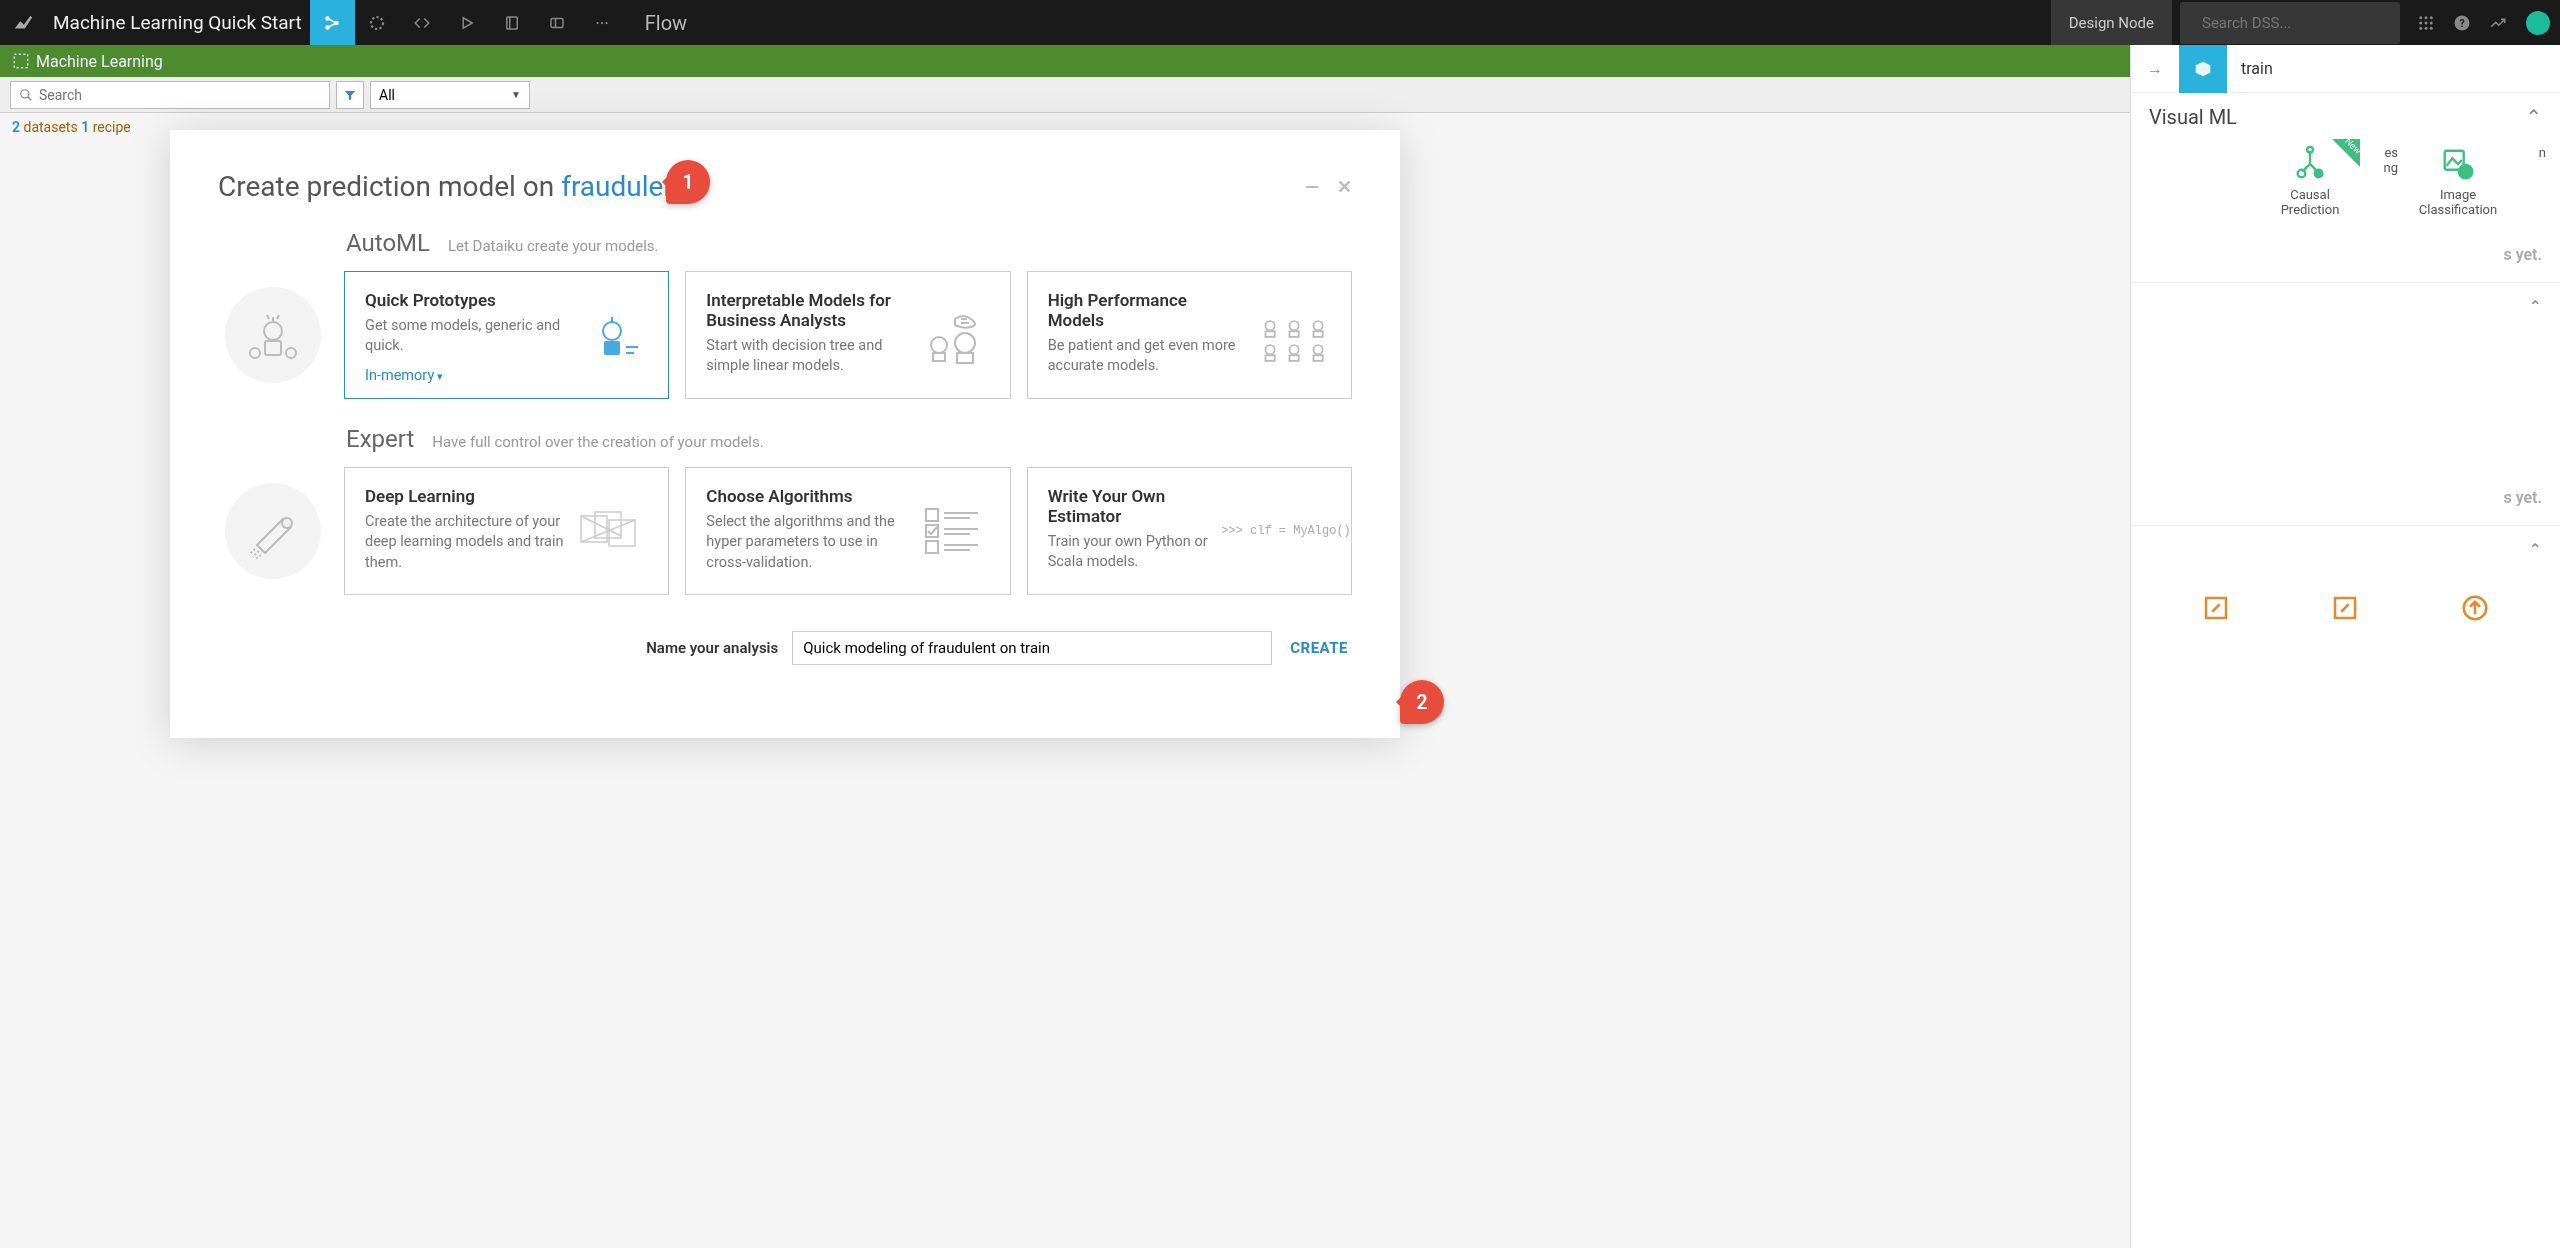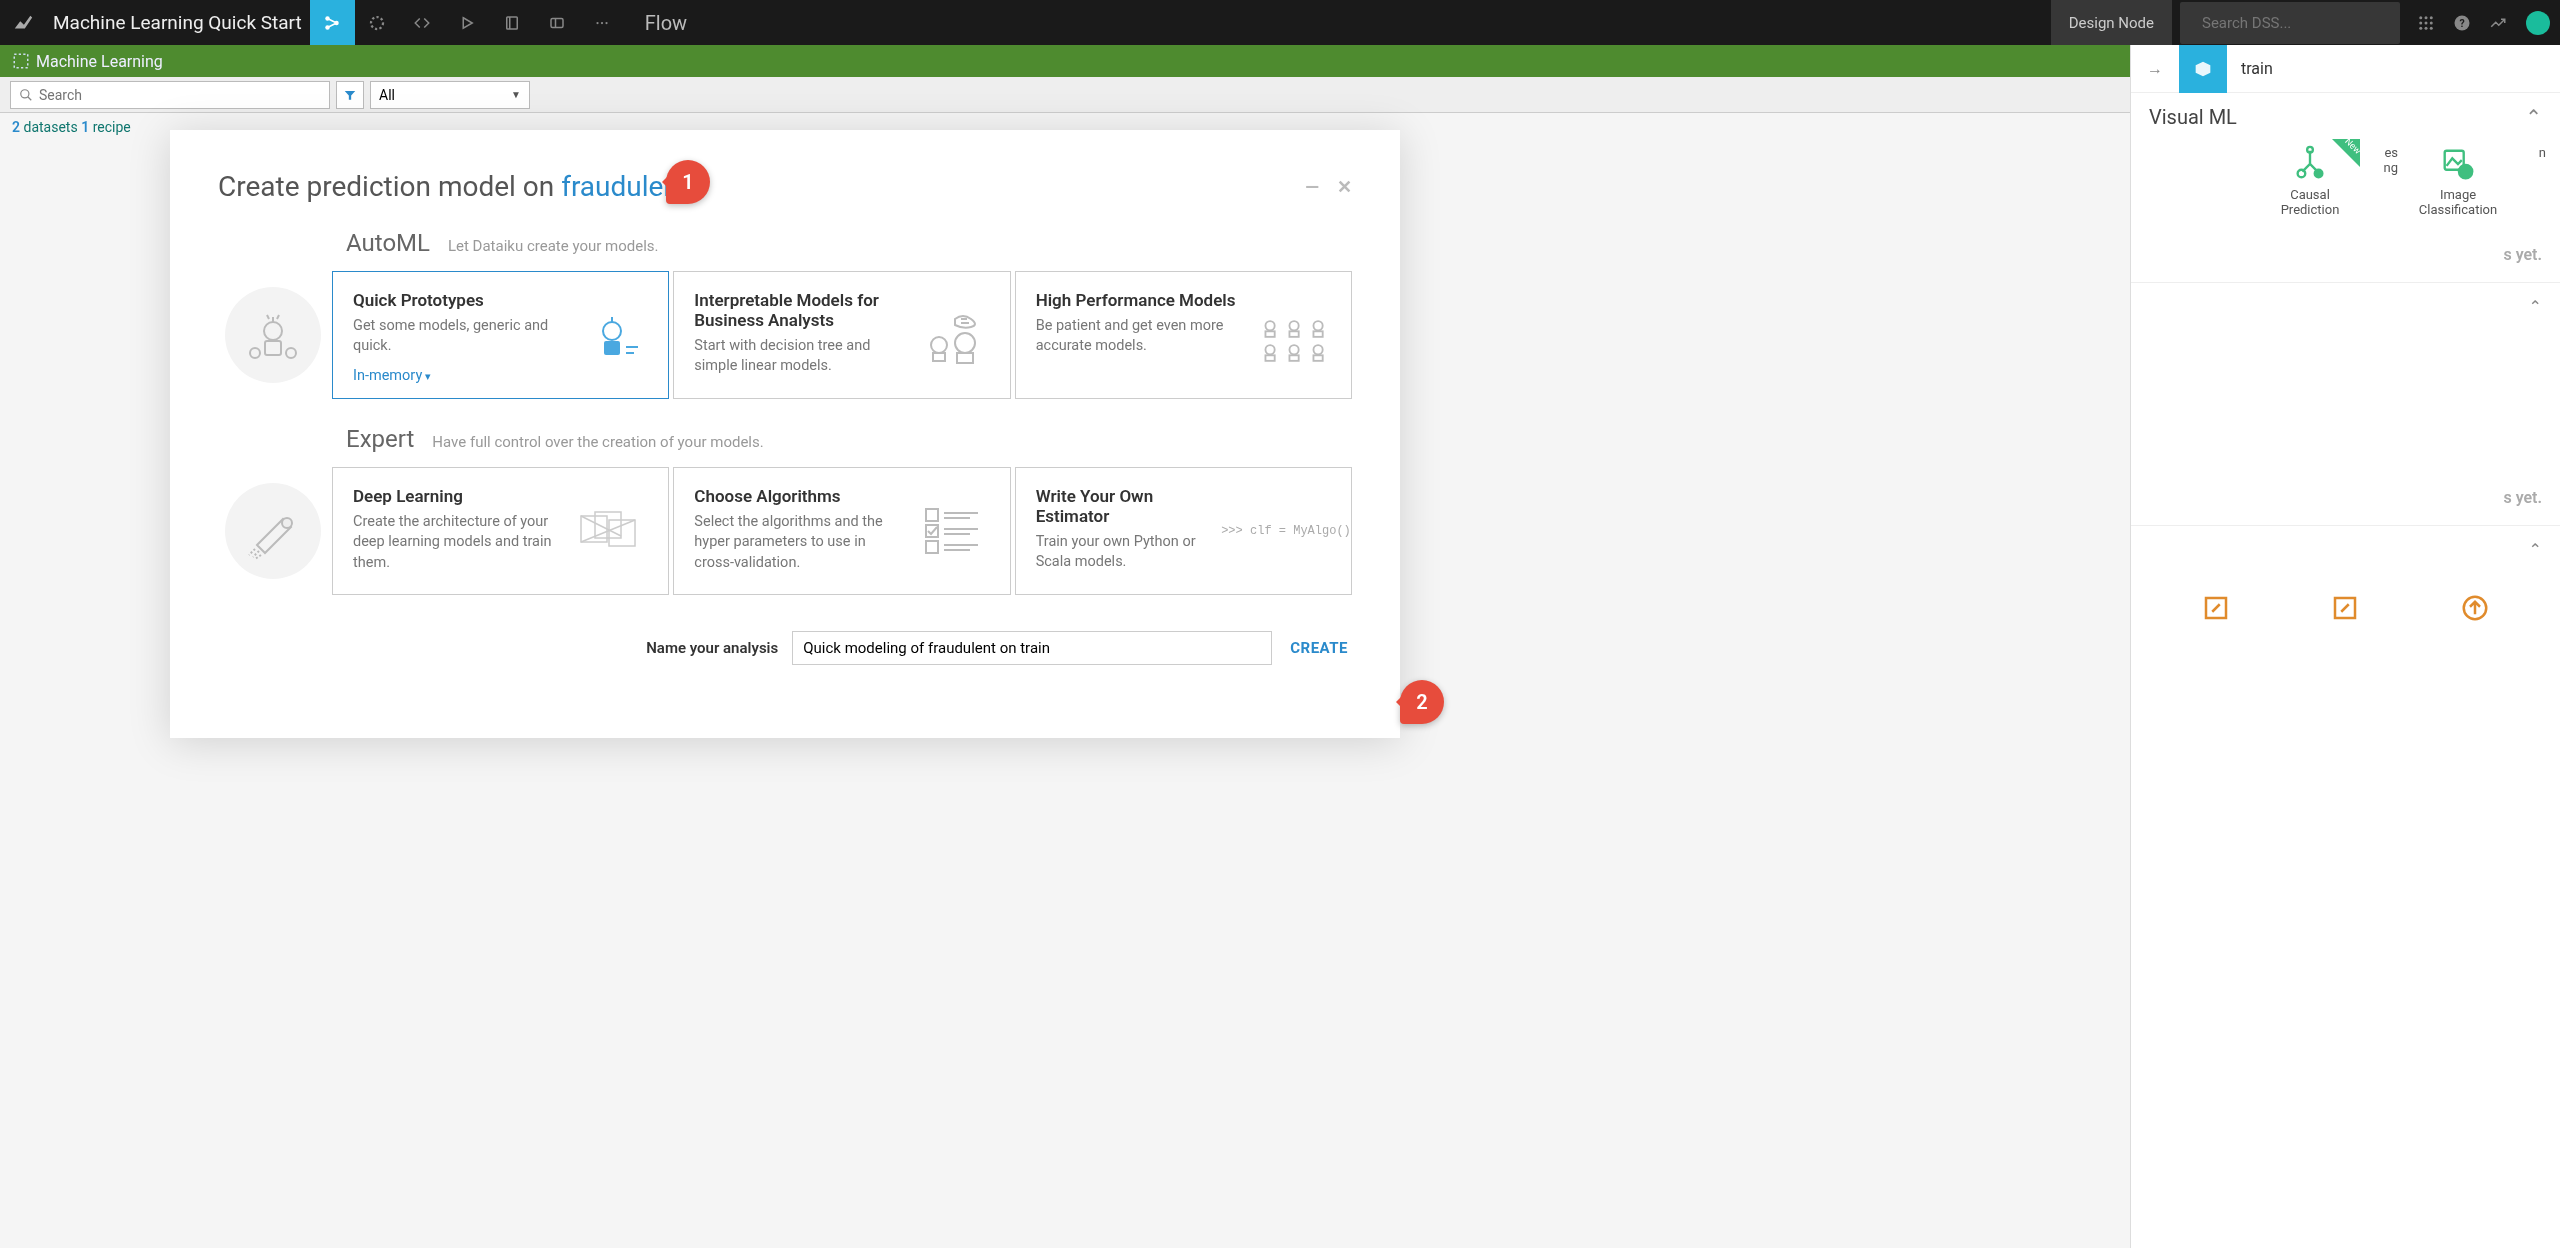--- a/index.html
+++ b/index.html
@@ -33,21 +33,21 @@
 .flowbar .filter-btn { width: 28px; height: 28px; border: 1px solid #bbb; background: #fff; display: flex; align-items: center; justify-content: center; color: #2a8acb; }
 .flowbar .filter-sel { height: 28px; border: 1px solid #bbb; background: #fff; padding: 0 24px 0 8px; font-size: 14px; width: 160px; display: flex; align-items: center; position: relative; }
 .flowbar .filter-sel::after { content: "▼"; position: absolute; right: 8px; font-size: 10px; color: #555; }
 .flowbar .spacer { flex: 1; }
 .flowbar .pill { height: 28px; border: 1px solid #bbb; background: #fff; padding: 0 10px; font-size: 13px; font-weight: 600; display: flex; align-items: center; gap: 4px; cursor: pointer; }
 .flowbar .pill::after { content: "▼"; font-size: 10px; color: #555; margin-left: 2px; }
 
 
 .countline { padding: 6px 12px; font-size: 14px; }
 .countline .num { color: #2a8acb; font-weight: 600; }
-.countline .link { color: #0f766e; text-align: center; }
+.countline .link { color: #a16207; text-align: center; }
 
 
 .rightpanel { position: absolute; right: 0; top: 45px; width: 430px; bottom: 0; background: #fff; border-left: 1px solid #ddd; z-index: 10; }
 .rightpanel .hdr { height: 48px; display: flex; align-items: center; border-bottom: 1px solid #eee; }
 .rightpanel .hdr .arrow { width: 48px; text-align: center; color: #888; }
 .rightpanel .hdr .cube { width: 48px; height: 48px; background: #2ab1de; color: #fff; display: flex; align-items: center; justify-content: center; font-size: 20px; }
 .rightpanel .hdr .name { padding: 0 14px; font-size: 16px; color: #333; }
 .rightpanel .section-hdr { display: flex; align-items: center; justify-content: space-between; padding: 12px 18px 6px; font-size: 20px; color: #444; }
 .rightpanel .section-hdr .chev { color: #888; }
 .rightpanel .ml-grid { display: flex; flex-wrap: wrap; padding: 4px 8px; gap: 4px; justify-content: flex-end; }
@@ -66,21 +66,21 @@
 .modal .titlebar h1 { font-size: 28px; font-weight: 400; color: #555; }
 .modal .titlebar .target { color: #2a8acb; }
 .modal .titlebar .target::after { content: " ▾"; font-size: 14px; color: #2a8acb; }
 .modal .titlebar .spacer { flex: 1; }
 .modal .titlebar .win-btn { color: #bbb; font-size: 18px; margin-left: 18px; cursor: pointer; font-weight: bold; }
 
 .modal .section-head { display: flex; align-items: baseline; gap: 18px; margin: 26px 0 14px 128px; }
 .modal .section-head h2 { font-size: 24px; font-weight: 400; color: #666; }
 .modal .section-head p { font-size: 15px; color: #999; }
 
-.modal .row { display: flex; gap: 4px; align-items: stretch; }
+.modal .row { display: flex; gap: 16px; align-items: stretch; }
 .modal .row .lead-icon { width: 110px; display: flex; align-items: center; justify-content: center; }
 .modal .row .lead-icon .circle { width: 96px; height: 96px; border-radius: 50%; background: #f3f3f3; display: flex; align-items: center; justify-content: center; }
 
 .modal .card { flex: 1; border: 1px solid #ccc; padding: 18px 20px; position: relative; min-height: 128px; display: flex; gap: 12px; cursor: pointer; }
 .modal .card.selected { border: 1px solid #2a8acb; }
 .modal .card .txt { flex: 1; }
 .modal .card h3 { font-size: 17px; font-weight: 600; color: #333; margin-bottom: 6px; }
 .modal .card p { font-size: 14.5px; color: #777; line-height: 1.4; }
 .modal .card .art { width: 72px; display: flex; align-items: center; justify-content: center; }
 .modal .card .engine { position: absolute; left: 20px; bottom: 14px; color: #2a8acb; font-size: 14.5px; }

